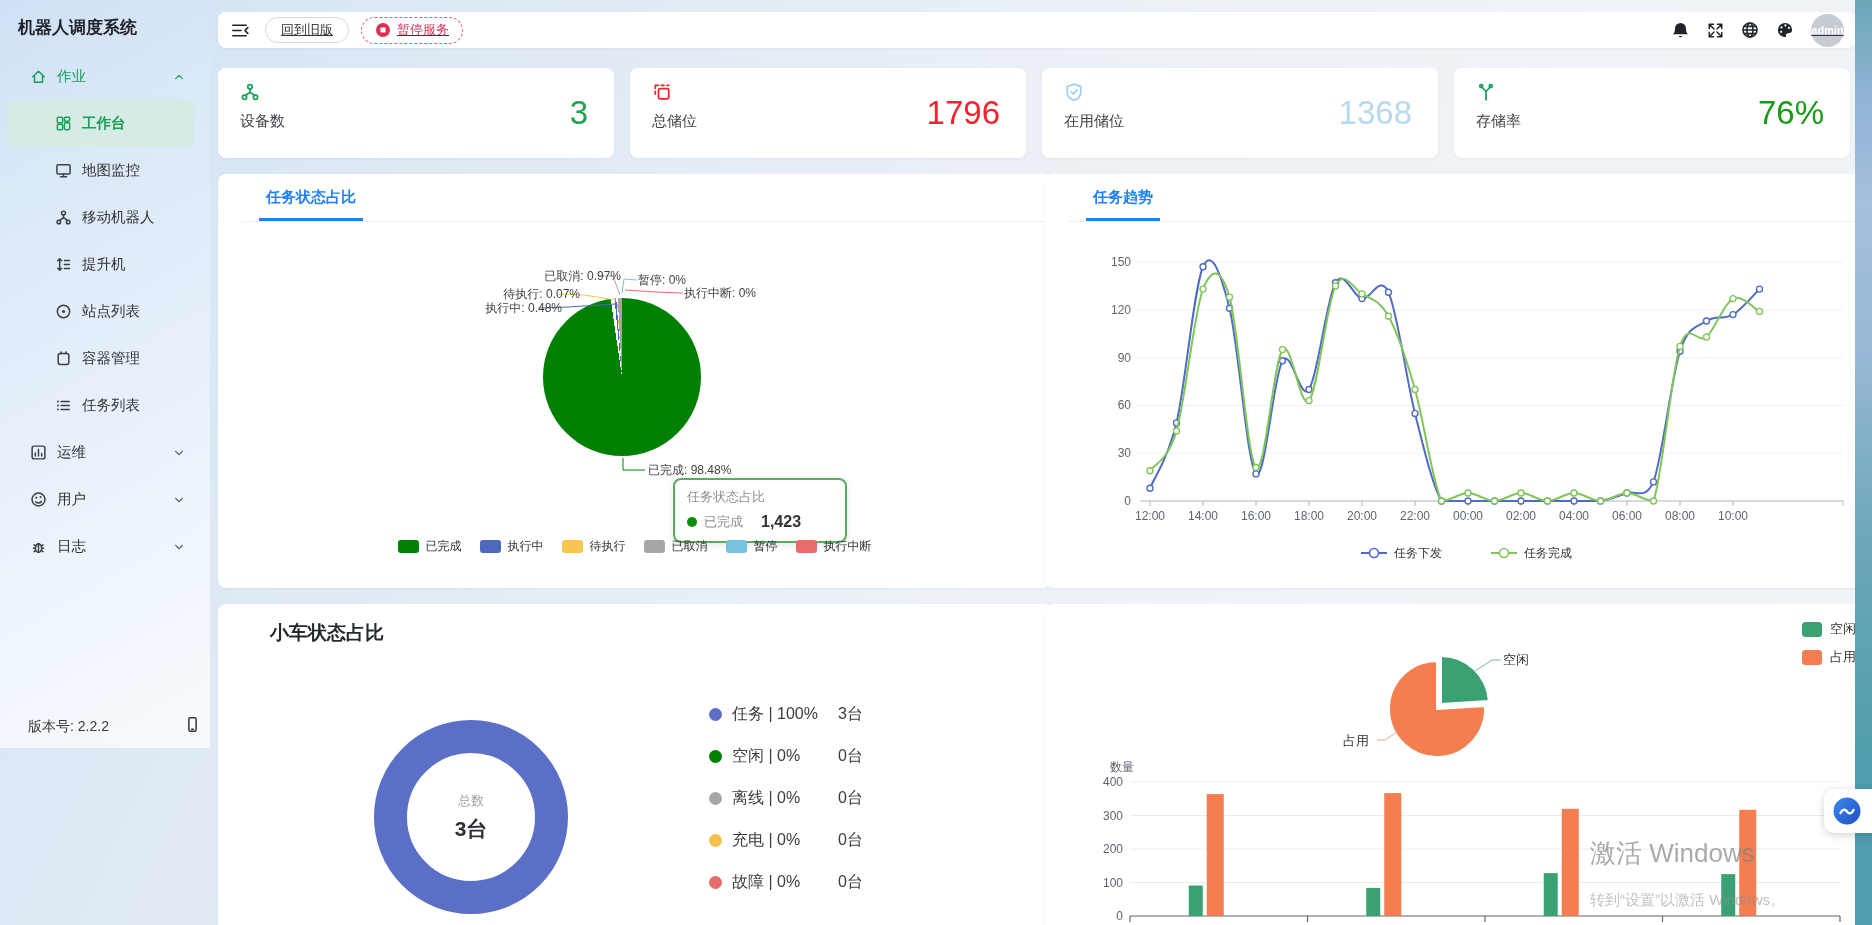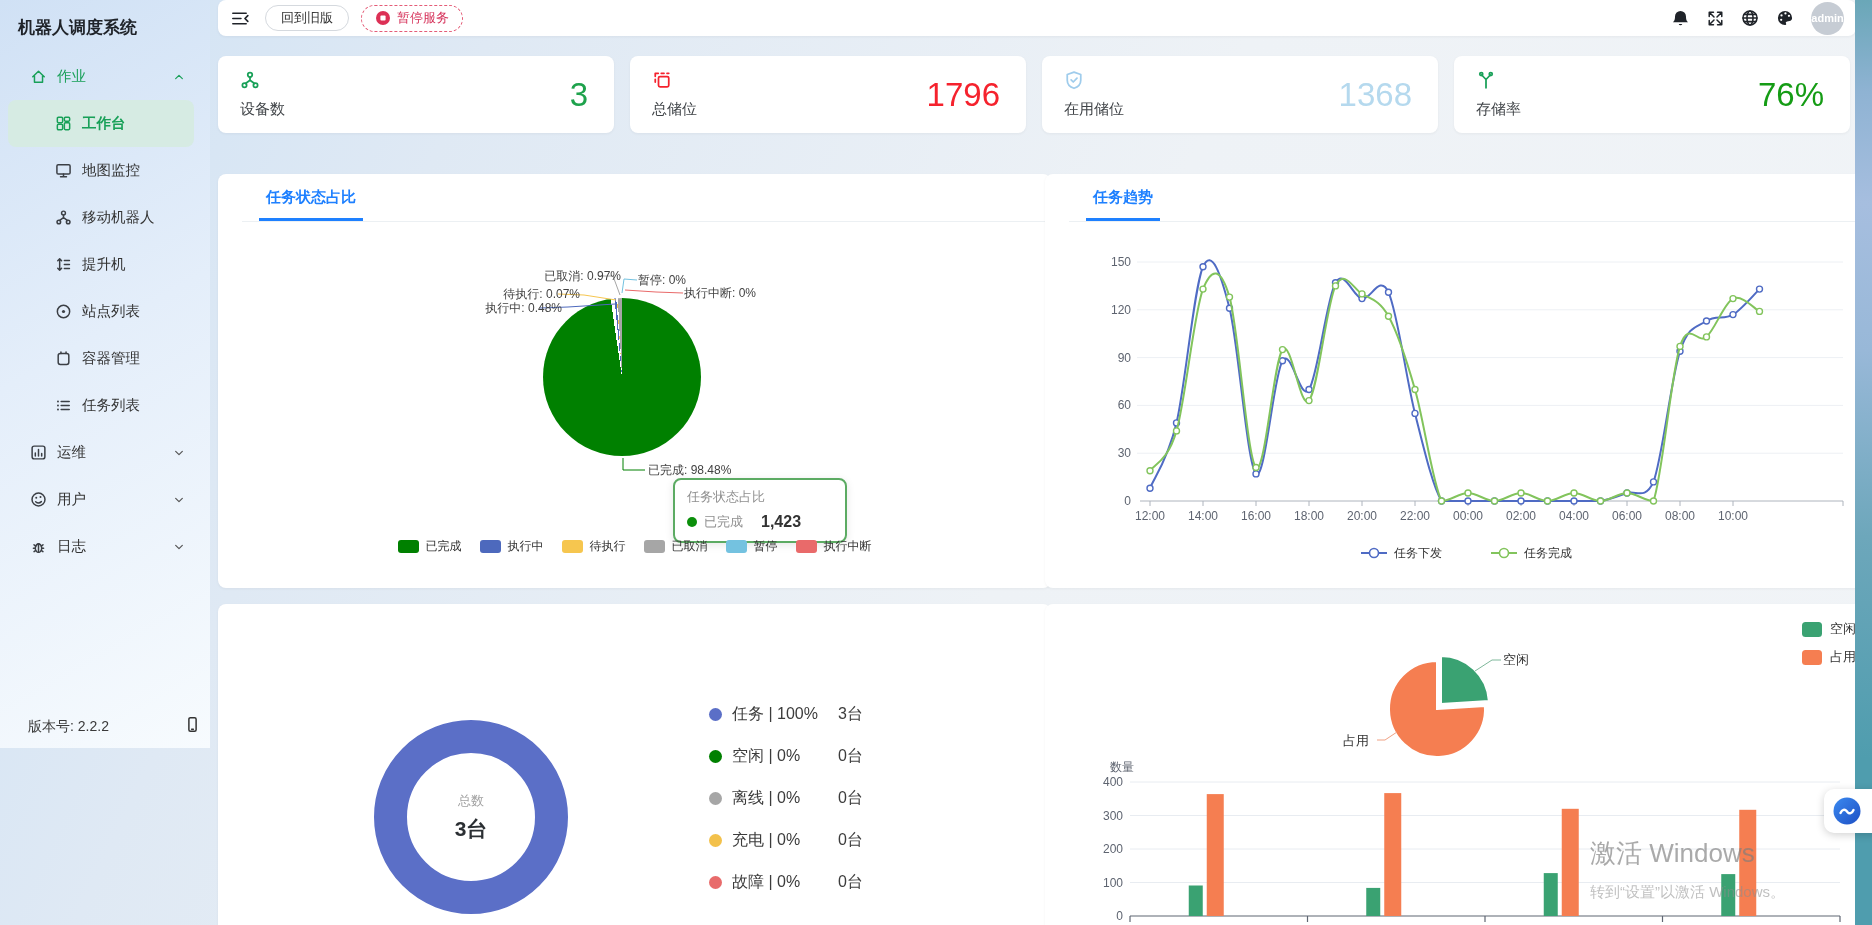--- a/index.html
+++ b/index.html
@@ -15,33 +15,33 @@
   .m-row.child{padding-left:55px;}
   .m-ic{display:flex;margin-right:10px;color:#3b3f45;}
   .m-row.green,.m-row.green .m-ic{color:#18a058;}
   .m-row.active{background:#d6ebe3;border-radius:8px;margin:0 16px 0 8px;padding-left:47px;color:#18a058;font-weight:bold;}
   .m-row.active .m-ic{color:#18a058;}
   .m-ch{position:absolute;right:24px;display:flex;color:#555;}
   .m-row.green .m-ch{color:#18a058;}
   .version{position:absolute;left:16px;bottom:12px;width:180px;font-size:14px;color:#3a3a3a;display:flex;align-items:center;margin-left:12px;}
   .version .ph{position:absolute;left:156px;top:-2px;color:#333;cursor:pointer;}
   
-  .topbar{position:absolute;left:218px;top:0;width:1638px;height:36px;background:#fff;border-radius:8px;
-    display:flex;align-items:center;box-shadow:0 1px 3px rgba(31,35,41,.05);z-index:2;}
+  .topbar{position:absolute;left:218px;top:12px;width:1638px;height:36px;background:#fff;border-radius:8px;
+    display:flex;align-items:center;box-shadow:0 1px 3px rgba(31,35,41,.05);z-index:2;text-decoration:underline;}
   .tb-collapse{margin-left:12px;display:flex;color:#1f2329;cursor:pointer;}
   .btn-old{margin-left:16px;height:26px;padding:0 15px;border:1px solid #d5d9de;border-radius:13px;background:#fff;
     font-size:13px;color:#333;display:flex;align-items:center;cursor:pointer;font-family:inherit;}
   .btn-pause{margin-left:12px;height:27px;padding:0 13px;border:1px dashed #e45c77;border-radius:14px;background:transparent;
     font-size:13px;color:#d6325a;display:flex;align-items:center;gap:6px;cursor:pointer;font-family:inherit;}
   .tb-spacer{flex:1;}
   .tb-ic{display:flex;color:#1f2329;margin-right:17px;cursor:pointer;}
   .avatar{width:33px;height:33px;border-radius:50%;background:#c6ccd4;color:#fff;font-size:11px;font-weight:bold;
     display:flex;align-items:center;justify-content:center;margin-right:12px;cursor:pointer;}
   
-  .stat-card{position:absolute;top:56px;width:396px;height:77px;background:#fff;border-radius:8px;box-shadow:0 1px 3px rgba(31,35,41,.05);text-decoration:underline;}
+  .stat-card{position:absolute;top:68px;width:396px;height:90px;background:#fff;border-radius:8px;box-shadow:0 1px 3px rgba(31,35,41,.05);text-decoration:underline;}
   .stat-ic{position:absolute;left:22px;top:14px;display:flex;}
   .stat-lb{position:absolute;left:22px;top:44px;font-size:15px;color:#404448;}
   .stat-val{position:absolute;right:26px;top:50%;transform:translateY(-50%);font-size:33px;font-weight:500;}
   
   .card{position:absolute;background:#fff;border-radius:8px;box-shadow:0 1px 3px rgba(31,35,41,.05);overflow:hidden;padding-left:24px;}
   .tabs{padding:14px 0 0 17px;border-bottom:1px solid #ecf0f3;}
   .tab{display:inline-block;color:#1e80ff;font-size:15px;font-weight:bold;padding:0 7px 11px;border-bottom:3px solid #1e80ff;cursor:pointer;}
   .card-title{padding:16px 0 0 28px;font-size:19px;font-weight:bold;color:#24292f;}
   
   .pie-circle{position:absolute;left:325px;top:124px;width:158px;height:158px;border-radius:50%;}
@@ -74,21 +74,21 @@
   .cl-count{margin-left:auto;}
   
   .dist-legend{position:absolute;right:18px;top:16px;}
   .dl-row{display:flex;align-items:center;margin-bottom:10px;cursor:pointer;}
   .dl-swatch{width:20px;height:15px;border-radius:3.5px;margin-right:8px;}
   .dl-label{font-size:13px;color:#333;}
   .mini-label{position:absolute;font-size:13px;color:#333;white-space:nowrap;}
   .ml-free{left:458px;top:47px;} .ml-occupied{left:298px;top:128px;}
   .watermark{position:absolute;left:545px;top:232px;pointer-events:none;}
   .wm1{font-size:26px;color:rgba(125,125,125,.65);}
-  .wm2{font-size:15px;color:rgba(140,140,140,.55);margin-top:12px;}
+  .wm2{font-size:15px;color:rgba(140,140,140,.55);margin-top:20px;}
   
   .scrollstrip{position:absolute;right:0;top:0;width:17px;height:925px;cursor:pointer;z-index:4;
     background:linear-gradient(180deg,#6aa7b8 0%,#8fb3d3 10%,#a6bedf 22%,#98b8d8 38%,#6da7bb 58%,#4f9dae 82%,#4f9dae 100%);}
   .float-btn{position:absolute;left:1824px;top:789px;width:58px;height:44px;background:#fff;border-radius:10px;
     box-shadow:0 2px 8px rgba(0,0,0,.18);display:flex;align-items:center;z-index:5;cursor:pointer;}
   .float-btn svg{margin-left:8px;}
   svg text{font-family:"Liberation Sans","DejaVu Sans",sans-serif;}
 </style>
 </head>
 <body>
@@ -475,20 +475,21 @@
         <line x1="316" y1="321" x2="342" y2="321" stroke="#4f6bc4" stroke-width="2"></line>
         <circle cx="329" cy="321" r="4.5" fill="#fff" stroke="#4f6bc4" stroke-width="1.6"></circle>
         <text x="349" y="325" font-size="12" fill="#333">任务下发</text>
         <line x1="446" y1="321" x2="472" y2="321" stroke="#82c45c" stroke-width="2"></line>
         <circle cx="459" cy="321" r="4.5" fill="#fff" stroke="#82c45c" stroke-width="1.6"></circle>
         <text x="479" y="325" font-size="12" fill="#333">任务完成</text>
       </svg>
   </div>
 
   <div class="card" style="left:218px;top:604px;width:809px;height:360px;">
+    <div class="card-title">小车状态占比</div>
     <div class="donut"></div>
     <div class="donut-center">
       <div class="dc-label">总数</div>
       <div class="dc-value">3台</div>
     </div>
     <div class="cart-legend" id="cart-legend">
         <div class="cl-row">
           <span class="cl-dot" style="background:#5b6fc7"></span>
           <span class="cl-text">任务 | 100%</span>
           <span class="cl-count">3台</span>

